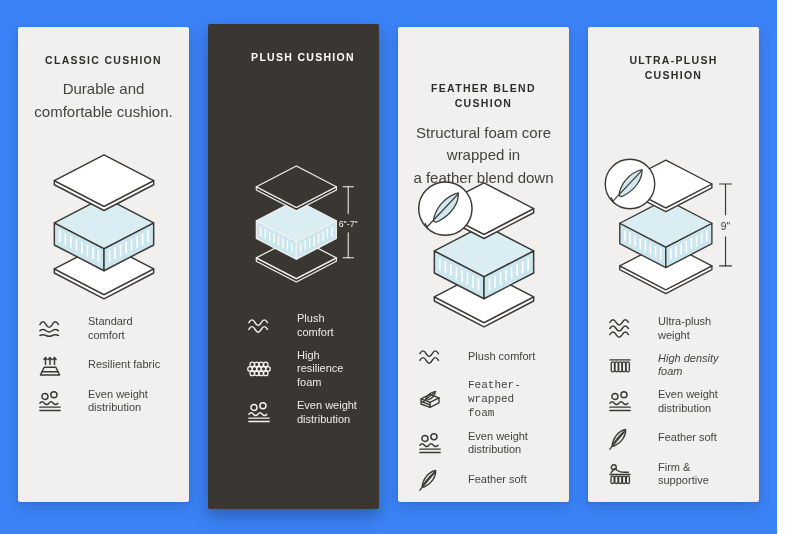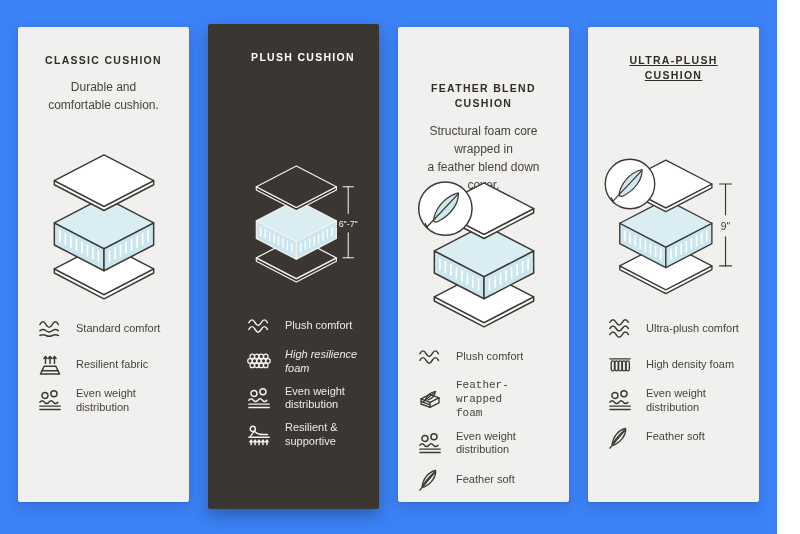--- a/index.html
+++ b/index.html
@@ -15,25 +15,25 @@
     box-shadow:0 5px 14px rgba(0,0,0,0.13),0 1px 3px rgba(0,0,0,0.08);
     display:flex;flex-direction:column;
   }
   .card.dark{margin-top:-3px;height:485px;box-shadow:0 7px 16px rgba(0,0,0,0.28);padding-left:32px;}
   .card-header{height:100px;flex:0 0 auto;}
   .card-title{
     margin:0 0 10px 0;font-size:10.5px;font-weight:700;letter-spacing:1.3px;
     text-align:center;white-space:pre-line;line-height:1.45;
   }
   .card-desc{
-    margin:0;font-size:12px;line-height:1.5;text-align:center;white-space:pre-line;
+    margin:0;font-size:15px;line-height:1.5;text-align:center;white-space:pre-line;
   }
   .illus{height:152px;flex:0 0 auto;display:flex;justify-content:center;align-items:flex-start;}
   .features{margin-top:10px;padding:0 4px;}
-  .feature-row{display:flex;align-items:center;margin-bottom:9px;}
+  .feature-row{display:flex;align-items:center;margin-bottom:9px;gap:12px;}
   .ficon{width:30px;height:27px;flex:0 0 30px;}
   .flabel{margin-left:11px;font-size:11px;line-height:1.25;white-space:pre-line;}
   svg text{font-family:"Liberation Sans","DejaVu Sans",sans-serif;}
 </style>
 </head>
 <body>
 
 <svg width="0" height="0" style="position:absolute" aria-hidden="true">
   <defs>
     <symbol id="sym-wave-standard" viewBox="0 0 24 24">
@@ -246,36 +246,29 @@
           <div class="feature-row">
             <svg class="ficon" viewBox="0 0 24 24" style="color: rgb(244, 242, 239);">
               <use href="#sym-wave2"></use>
             </svg>
             <span class="flabel" style="color: rgb(237, 235, 232);">Plush comfort</span>
           </div>
           <div class="feature-row">
             <svg class="ficon" viewBox="0 0 24 24" style="color: rgb(244, 242, 239);">
               <use href="#sym-foam-cells"></use>
             </svg>
-            <span class="flabel" style="color: rgb(237, 235, 232); font-style: italic;">High resilience
+            <span class="flabel" style="color: rgb(237, 235, 232);">High resilience
 foam</span>
           </div>
           <div class="feature-row">
             <svg class="ficon" viewBox="0 0 24 24" style="color: rgb(244, 242, 239);">
               <use href="#sym-even-weight"></use>
             </svg>
             <span class="flabel" style="color: rgb(237, 235, 232);">Even weight
 distribution</span>
-          </div>
-          <div class="feature-row">
-            <svg class="ficon" viewBox="0 0 24 24" style="color: rgb(244, 242, 239);">
-              <use href="#sym-resilient"></use>
-            </svg>
-            <span class="flabel" style="color: rgb(237, 235, 232);">Resilient &amp;
-supportive</span>
           </div>
         </div>
       </div>
       <div class="card light" style="background: rgb(241, 240, 238); justify-content: flex-end;">
         <div class="card-header">
           <h2 class="card-title" style="color: rgb(47, 45, 42);">FEATHER BLEND
 CUSHION</h2>
           <p class="card-desc" style="color: rgb(69, 67, 63);">Structural foam core wrapped in
 a feather blend down cover.</p>
         </div>
@@ -336,21 +329,21 @@
           <div class="feature-row">
             <svg class="ficon" viewBox="0 0 24 24" style="color: rgb(59, 57, 53);">
               <use href="#sym-feather"></use>
             </svg>
             <span class="flabel" style="color: rgb(69, 67, 63);">Feather soft</span>
           </div>
         </div>
       </div>
       <div class="card light" style="background: rgb(241, 240, 238);">
         <div class="card-header">
-          <h2 class="card-title" style="color: rgb(47, 45, 42); text-decoration: underline;">ULTRA-PLUSH
+          <h2 class="card-title" style="color: rgb(47, 45, 42);">ULTRA-PLUSH
 CUSHION</h2>
         </div>
         <div class="illus">
           <svg viewBox="0 0 170 162" width="156" height="149">
             <path d="M22,126 L22,130.5 L76,158.5 L130,130.5 L130,126 L76,154 Z" fill="#ffffff" stroke="#3b3935" stroke-width="1.6" stroke-linejoin="round"></path>
             <path d="M76,98 L130,126 L76,154 L22,126 Z" fill="#ffffff" stroke="#3b3935" stroke-width="1.6" stroke-linejoin="round"></path>
             <path d="M22,76 L76,104 L76,128 L22,100 Z" fill="#cbe6ee" stroke="#3b3935" stroke-width="1.6" stroke-linejoin="round"></path>
             <path d="M76,104 L130,76 L130,100 L76,128 Z" fill="#cbe6ee" stroke="#3b3935" stroke-width="1.6" stroke-linejoin="round"></path>
             <line x1="28" y1="84.1" x2="28" y2="97.1" stroke="#ffffff" stroke-width="1.8"></line>
             <line x1="34" y1="87.2" x2="34" y2="100.2" stroke="#ffffff" stroke-width="1.8"></line>
@@ -384,37 +377,43 @@
               <line x1="146" y1="92" x2="146" y2="126" stroke="#3b3935" stroke-width="1.4" stroke-linecap="round"></line>
               <line x1="139" y1="126" x2="153" y2="126" stroke="#3b3935" stroke-width="1.4" stroke-linecap="round"></line>
             </g>
           </svg>
         </div>
         <div class="features">
           <div class="feature-row">
             <svg class="ficon" viewBox="0 0 24 24" style="color: rgb(59, 57, 53);">
               <use href="#sym-wave3"></use>
             </svg>
-            <span class="flabel" style="color: rgb(69, 67, 63);">Ultra-plush comfort</span>
+            <span class="flabel" style="color: rgb(69, 67, 63);">Ultra-plush weight</span>
           </div>
           <div class="feature-row">
             <svg class="ficon" viewBox="0 0 24 24" style="color: rgb(59, 57, 53);">
               <use href="#sym-density"></use>
             </svg>
-            <span class="flabel" style="color: rgb(69, 67, 63);">High density foam</span>
+            <span class="flabel" style="color: rgb(69, 67, 63); font-style: italic;">High density foam</span>
           </div>
           <div class="feature-row">
             <svg class="ficon" viewBox="0 0 24 24" style="color: rgb(59, 57, 53);">
               <use href="#sym-even-weight"></use>
             </svg>
             <span class="flabel" style="color: rgb(69, 67, 63);">Even weight
 distribution</span>
           </div>
           <div class="feature-row">
             <svg class="ficon" viewBox="0 0 24 24" style="color: rgb(59, 57, 53);">
               <use href="#sym-feather"></use>
             </svg>
             <span class="flabel" style="color: rgb(69, 67, 63);">Feather soft</span>
+          </div>
+          <div class="feature-row">
+            <svg class="ficon" viewBox="0 0 24 24" style="color: rgb(59, 57, 53);">
+              <use href="#sym-firm"></use>
+            </svg>
+            <span class="flabel" style="color: rgb(69, 67, 63);">Firm &amp; supportive</span>
           </div>
         </div>
       </div>
     </div>
 </div>
 
 </body></html>

